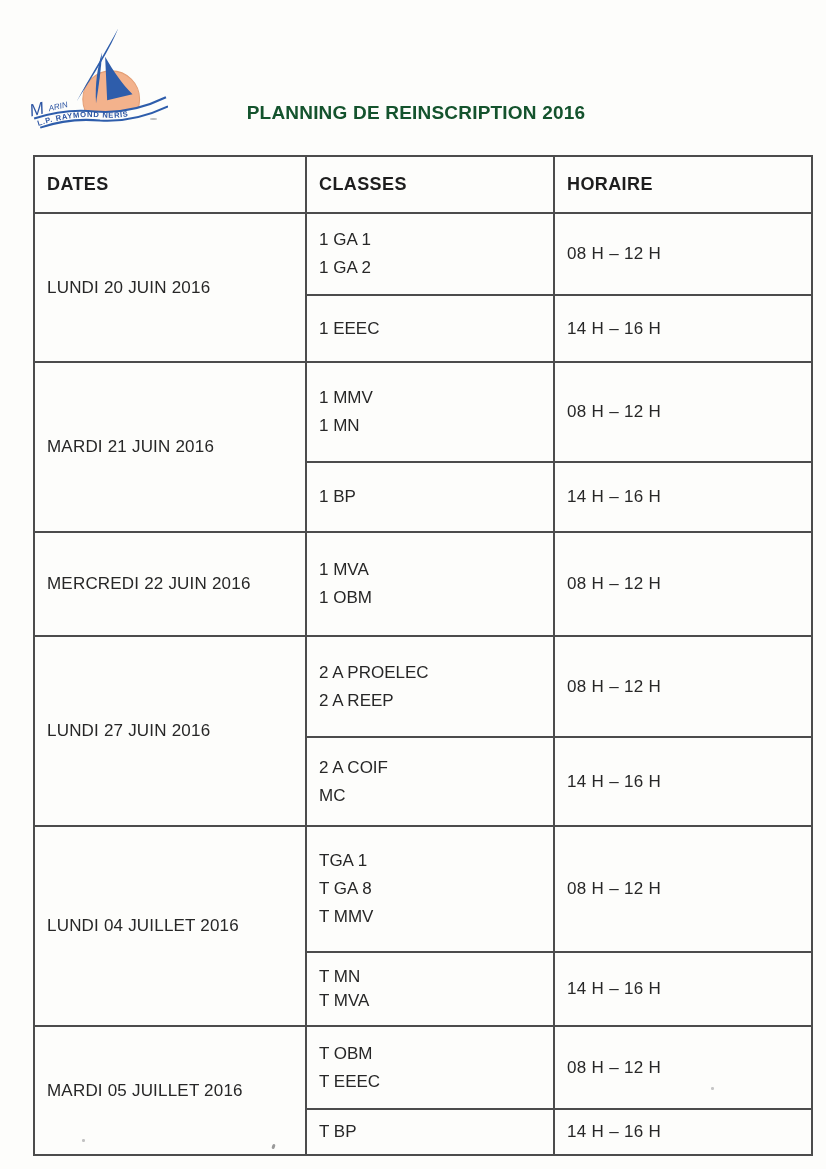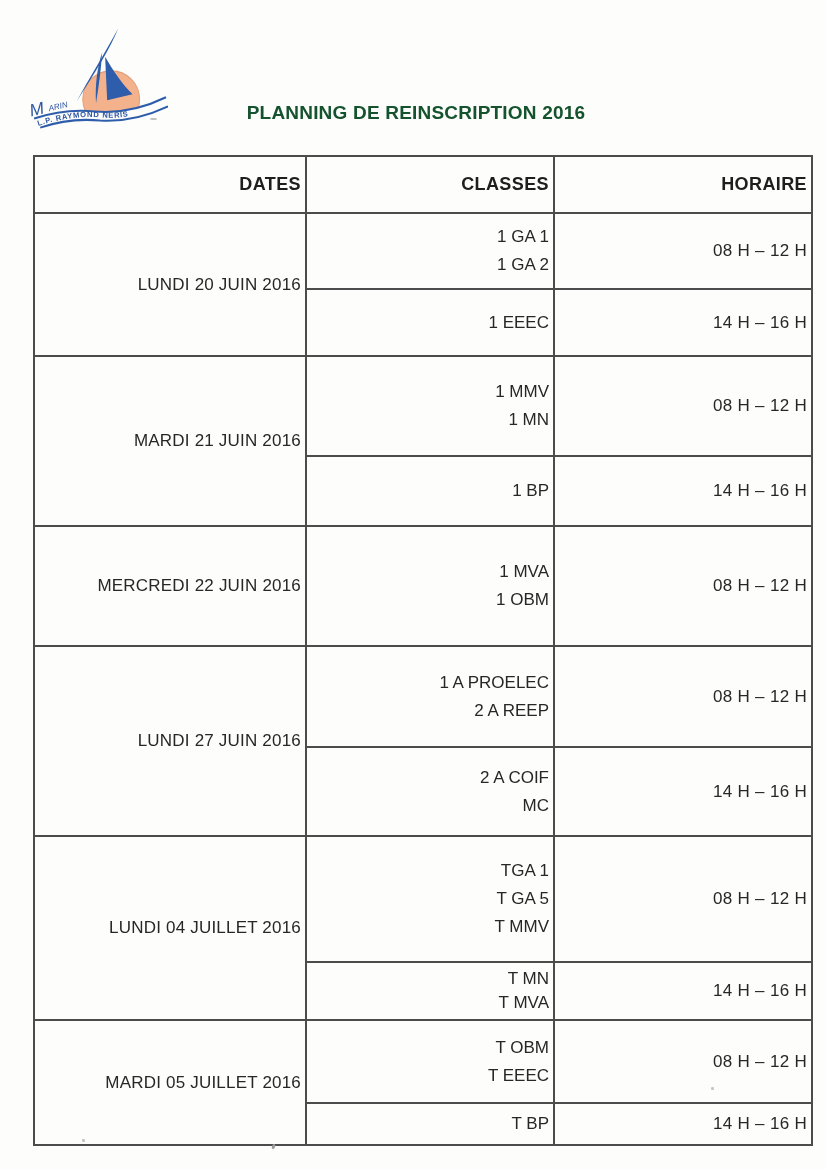--- a/index.html
+++ b/index.html
@@ -15,36 +15,36 @@
     position:absolute; left:20px; top:100px; width:792px;
     text-align:center; font-weight:bold; color:#14532d;
     font-size:19px; line-height:25px; letter-spacing:0.2px;
   }
 
   table.schedule {
     position:absolute; left:33px; top:155px;
     border-collapse:collapse; table-layout:fixed;
   }
   table.schedule th, table.schedule td {
-    border:2px solid #4c4c4c; padding:4px;
-    text-align:right; vertical-align:middle;
+    border:2px solid #4c4c4c; padding:12px;
+    text-align:left; vertical-align:middle;
     font-size:17px; color:#272727;
   }
   table.schedule th {
     font-size:18px; font-weight:bold; letter-spacing:0.4px; color:#1e1e1e;
   }
   td.no-r, th.no-r { border-right:none; }
 
   .cls-line { line-height:28px; }
   .date-cell { letter-spacing:0.2px; }
   .time-cell { letter-spacing:0.3px;margin-left:8px; }
 
   
   .h57{height:57px}.h76{height:76px}.h67{height:67px}.h100{height:100px}
-  .h70{height:70px}.h104{height:120px}.h101{height:101px}.h89{height:89px}
+  .h70{height:70px}.h104{height:104px}.h101{height:101px}.h89{height:89px}
   .h126{height:126px}.h49{height:49px}.h83{height:83px}.h42{height:42px}
 
   .vt { vertical-align:top; padding-top:8px; }
   .vb { vertical-align:bottom; padding-bottom:8px; }
 
   
   .speck { position:absolute; background:#a8a8a8; border-radius:40%; }
   .sp1 { left:150px; top:118px; width:7px; height:2px; background:#bdbdbd; }
   .sp2 { left:82px;  top:1139px; width:3px; height:3px; background:#c2c2c2; }
   .sp3 { left:272px; top:1144px; width:3px; height:5px; transform:rotate(20deg); background:#9a9a9a; }
@@ -139,38 +139,38 @@
         <td>
           <div class="cls-line">1 MVA</div>
           <div class="cls-line">1 OBM</div>
         </td>
         <td class="time-cell no-r">08 H – 12 H</td>
       </tr>
 
       <tr class="h101">
         <td rowspan="2" class="date-cell">LUNDI 27 JUIN 2016</td>
         <td>
-          <div class="cls-line">1 A PROELEC</div>
+          <div class="cls-line">2 A PROELEC</div>
           <div class="cls-line">2 A REEP</div>
         </td>
         <td class="time-cell no-r">08 H – 12 H</td>
       </tr>
       <tr class="h89">
         <td>
           <div class="cls-line">2 A COIF</div>
           <div class="cls-line">MC</div>
         </td>
         <td class="time-cell no-r">14 H – 16 H</td>
       </tr>
 
       <tr class="h126">
         <td rowspan="2" class="date-cell">LUNDI 04 JUILLET 2016</td>
         <td>
           <div class="cls-line">TGA 1</div>
-          <div class="cls-line">T GA 5</div>
+          <div class="cls-line">T GA 8</div>
           <div class="cls-line">T MMV</div>
         </td>
         <td class="time-cell no-r">08 H – 12 H</td>
       </tr>
       <tr class="h49">
         <td>
           <div class="cls-line" style="line-height:24px">T MN</div>
           <div class="cls-line" style="line-height:24px">T MVA</div>
         </td>
         <td class="time-cell no-r vb">14 H – 16 H</td>

